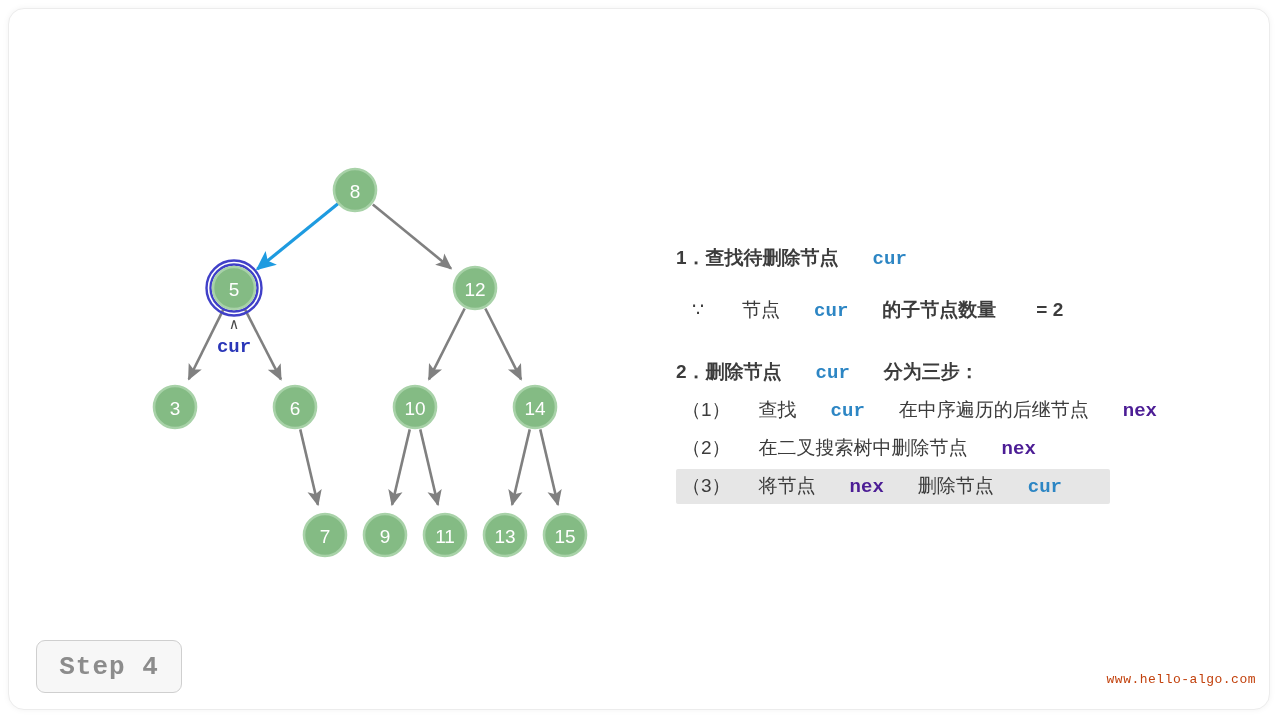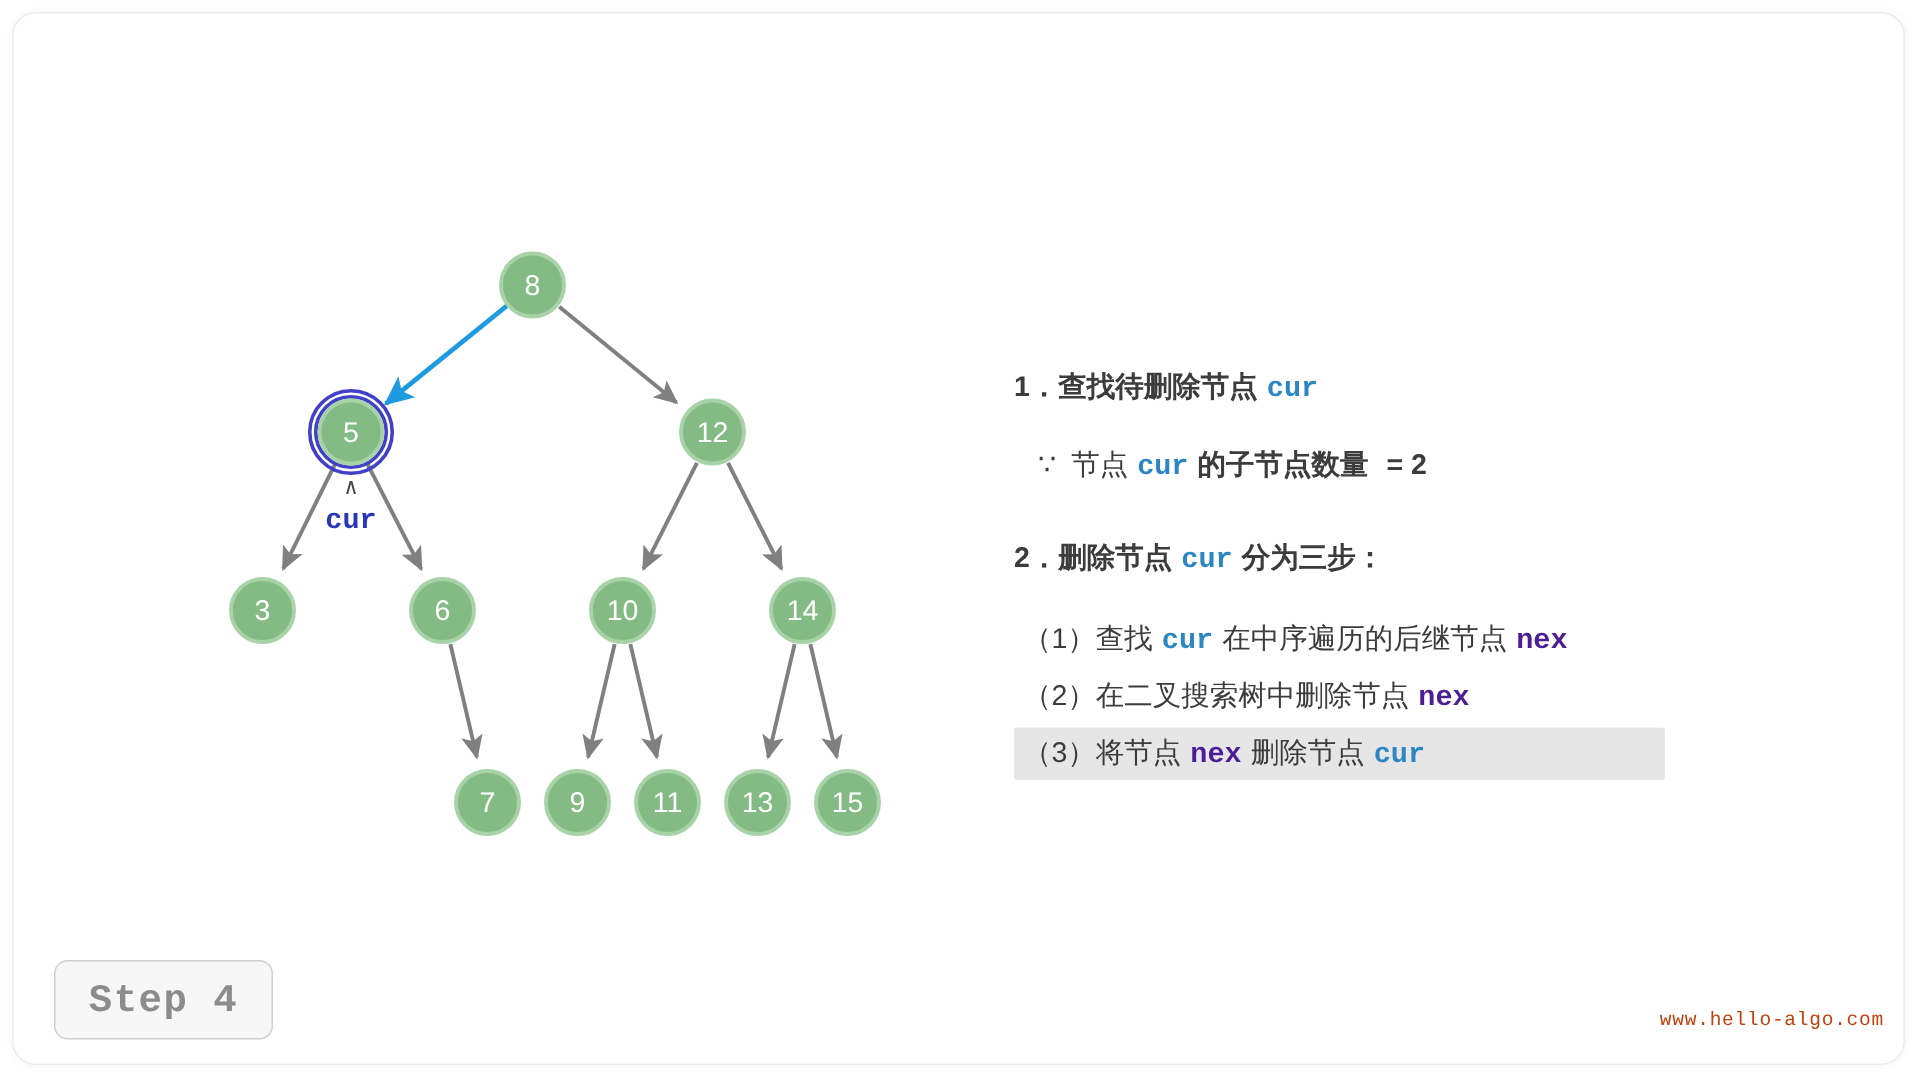--- a/index.html
+++ b/index.html
@@ -98,35 +98,36 @@
     position: absolute;
     left: 676px;
     top: 245px;
     width: 560px;
   }
   .p-line {
     display: flex;
     align-items: baseline;
     white-space: nowrap;
     color: #3c3c3c;
+    gap: 28px;
   }
   .l-head {
     font-size: 19px;
     font-weight: bold;
     margin-bottom: 26px;
   }
   .l-reason {
     font-size: 19px;
     margin-left: 16px;
     margin-bottom: 36px;
   }
   .l-head2 {
     font-size: 19px;
     font-weight: bold;
-    margin-bottom: 24px;
+    margin-bottom: 8px;
   }
   .l-sub {
     font-size: 19px;
     padding: 4px 6px 5px 6px;
     margin-bottom: 3px;
     border-radius: 2px;
   }
   .l-sub.hl {
     background: #e6e6e6;
     width: 434px;

